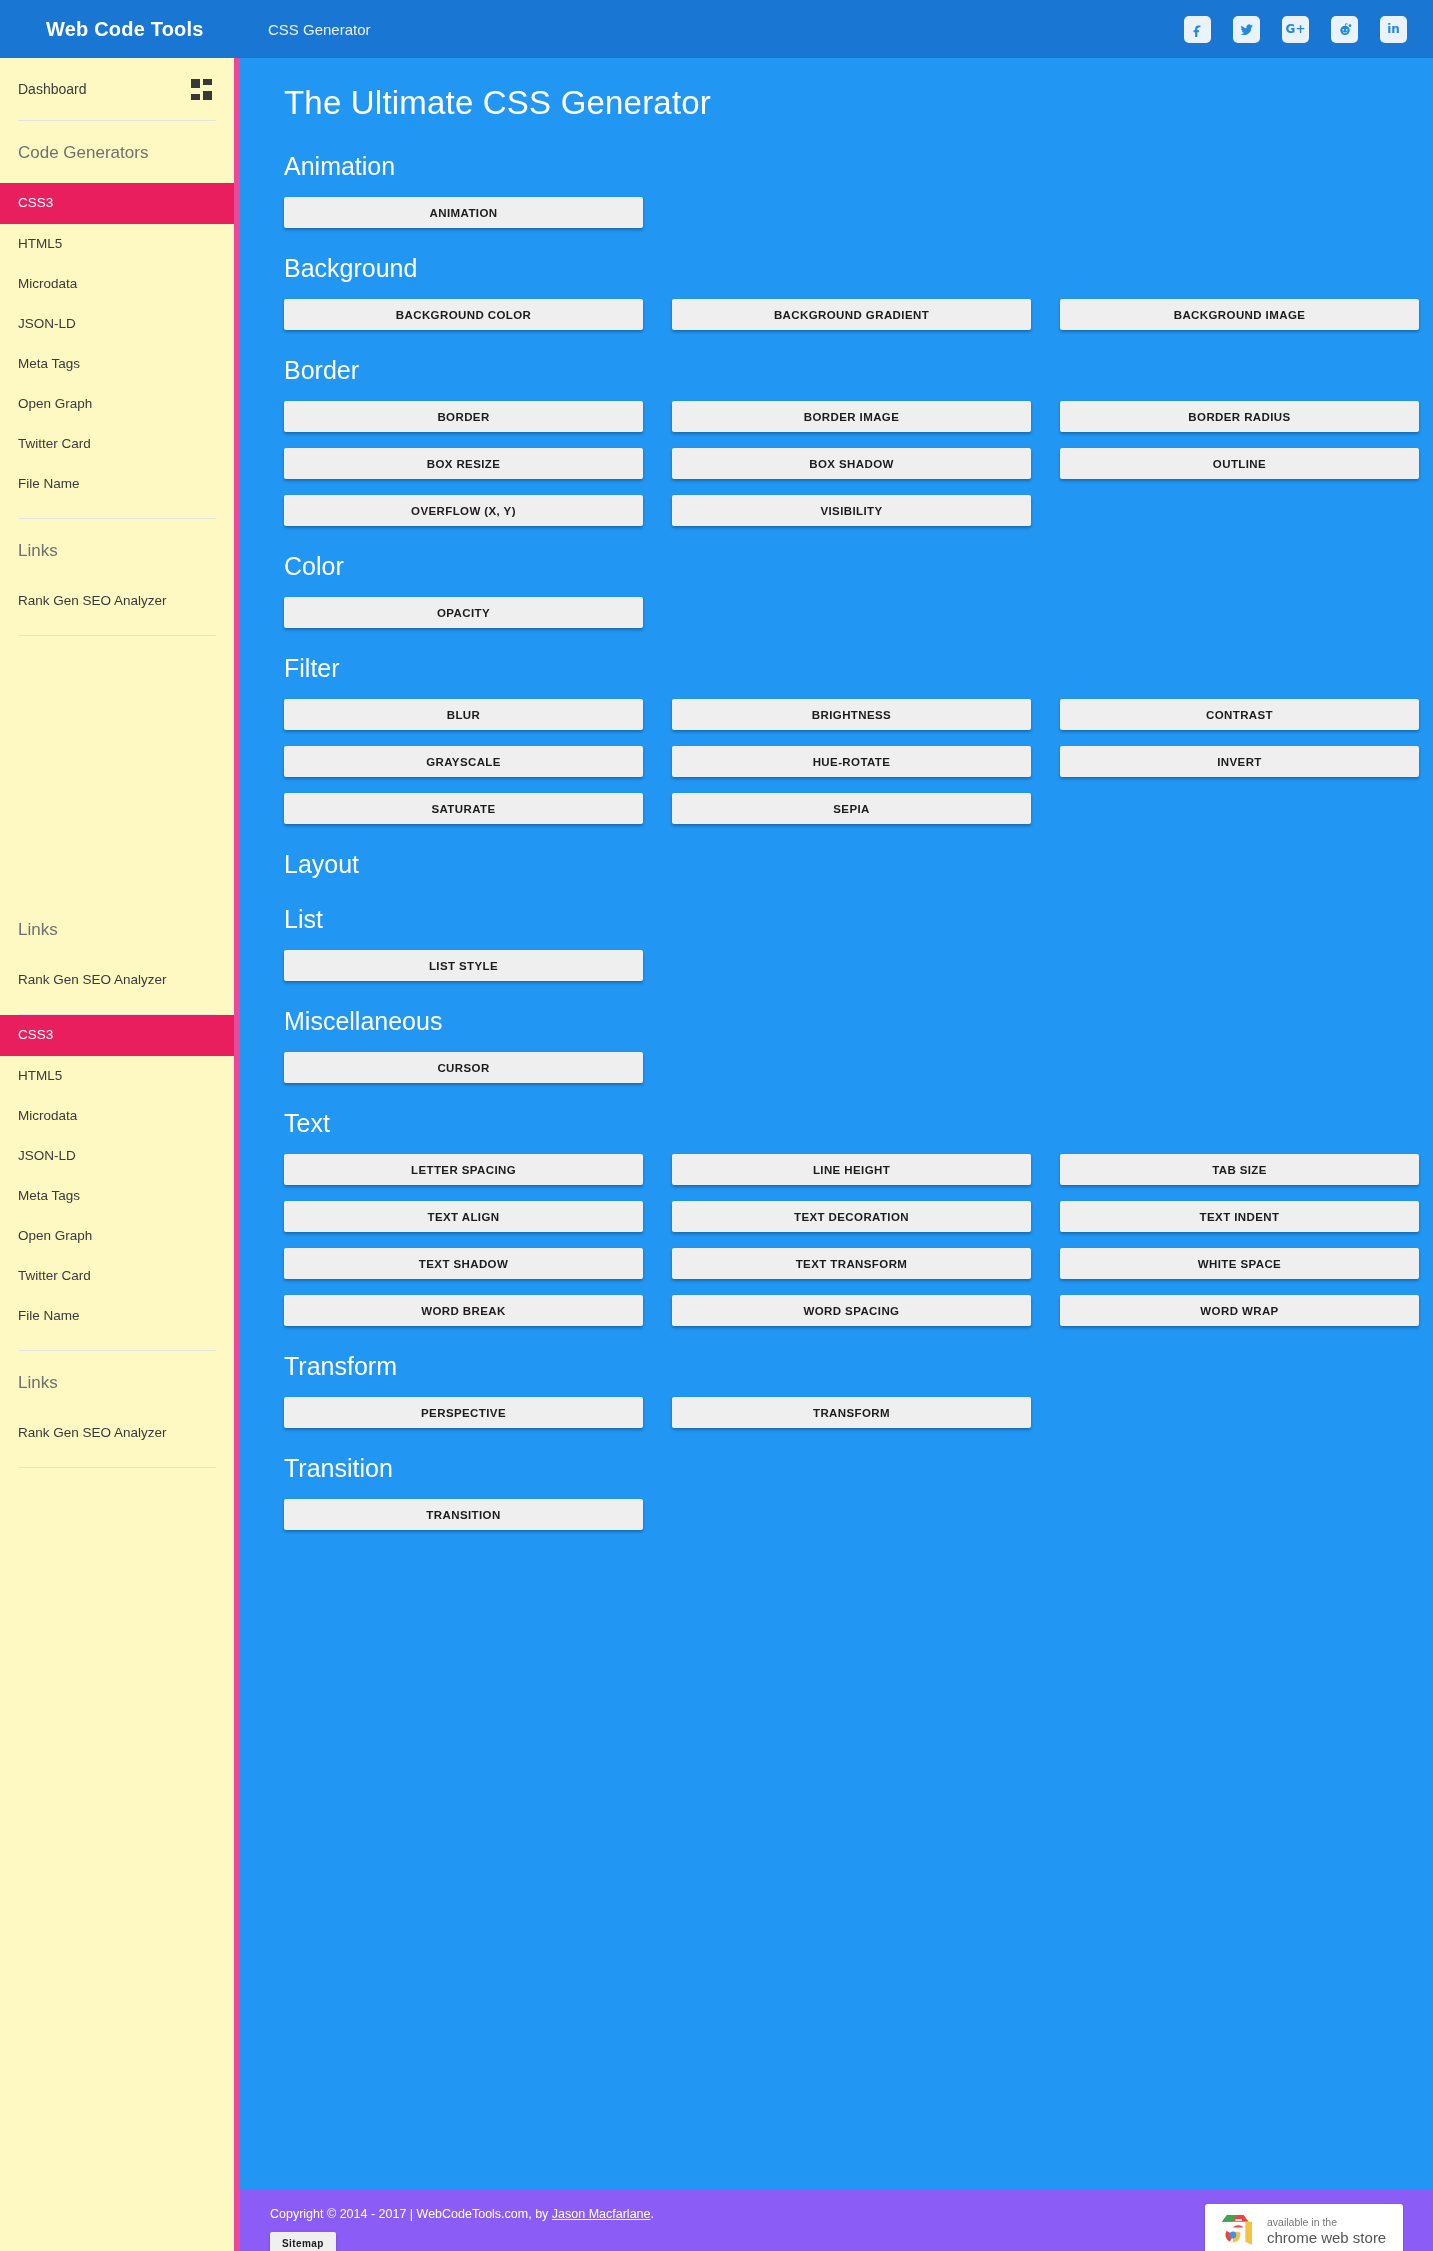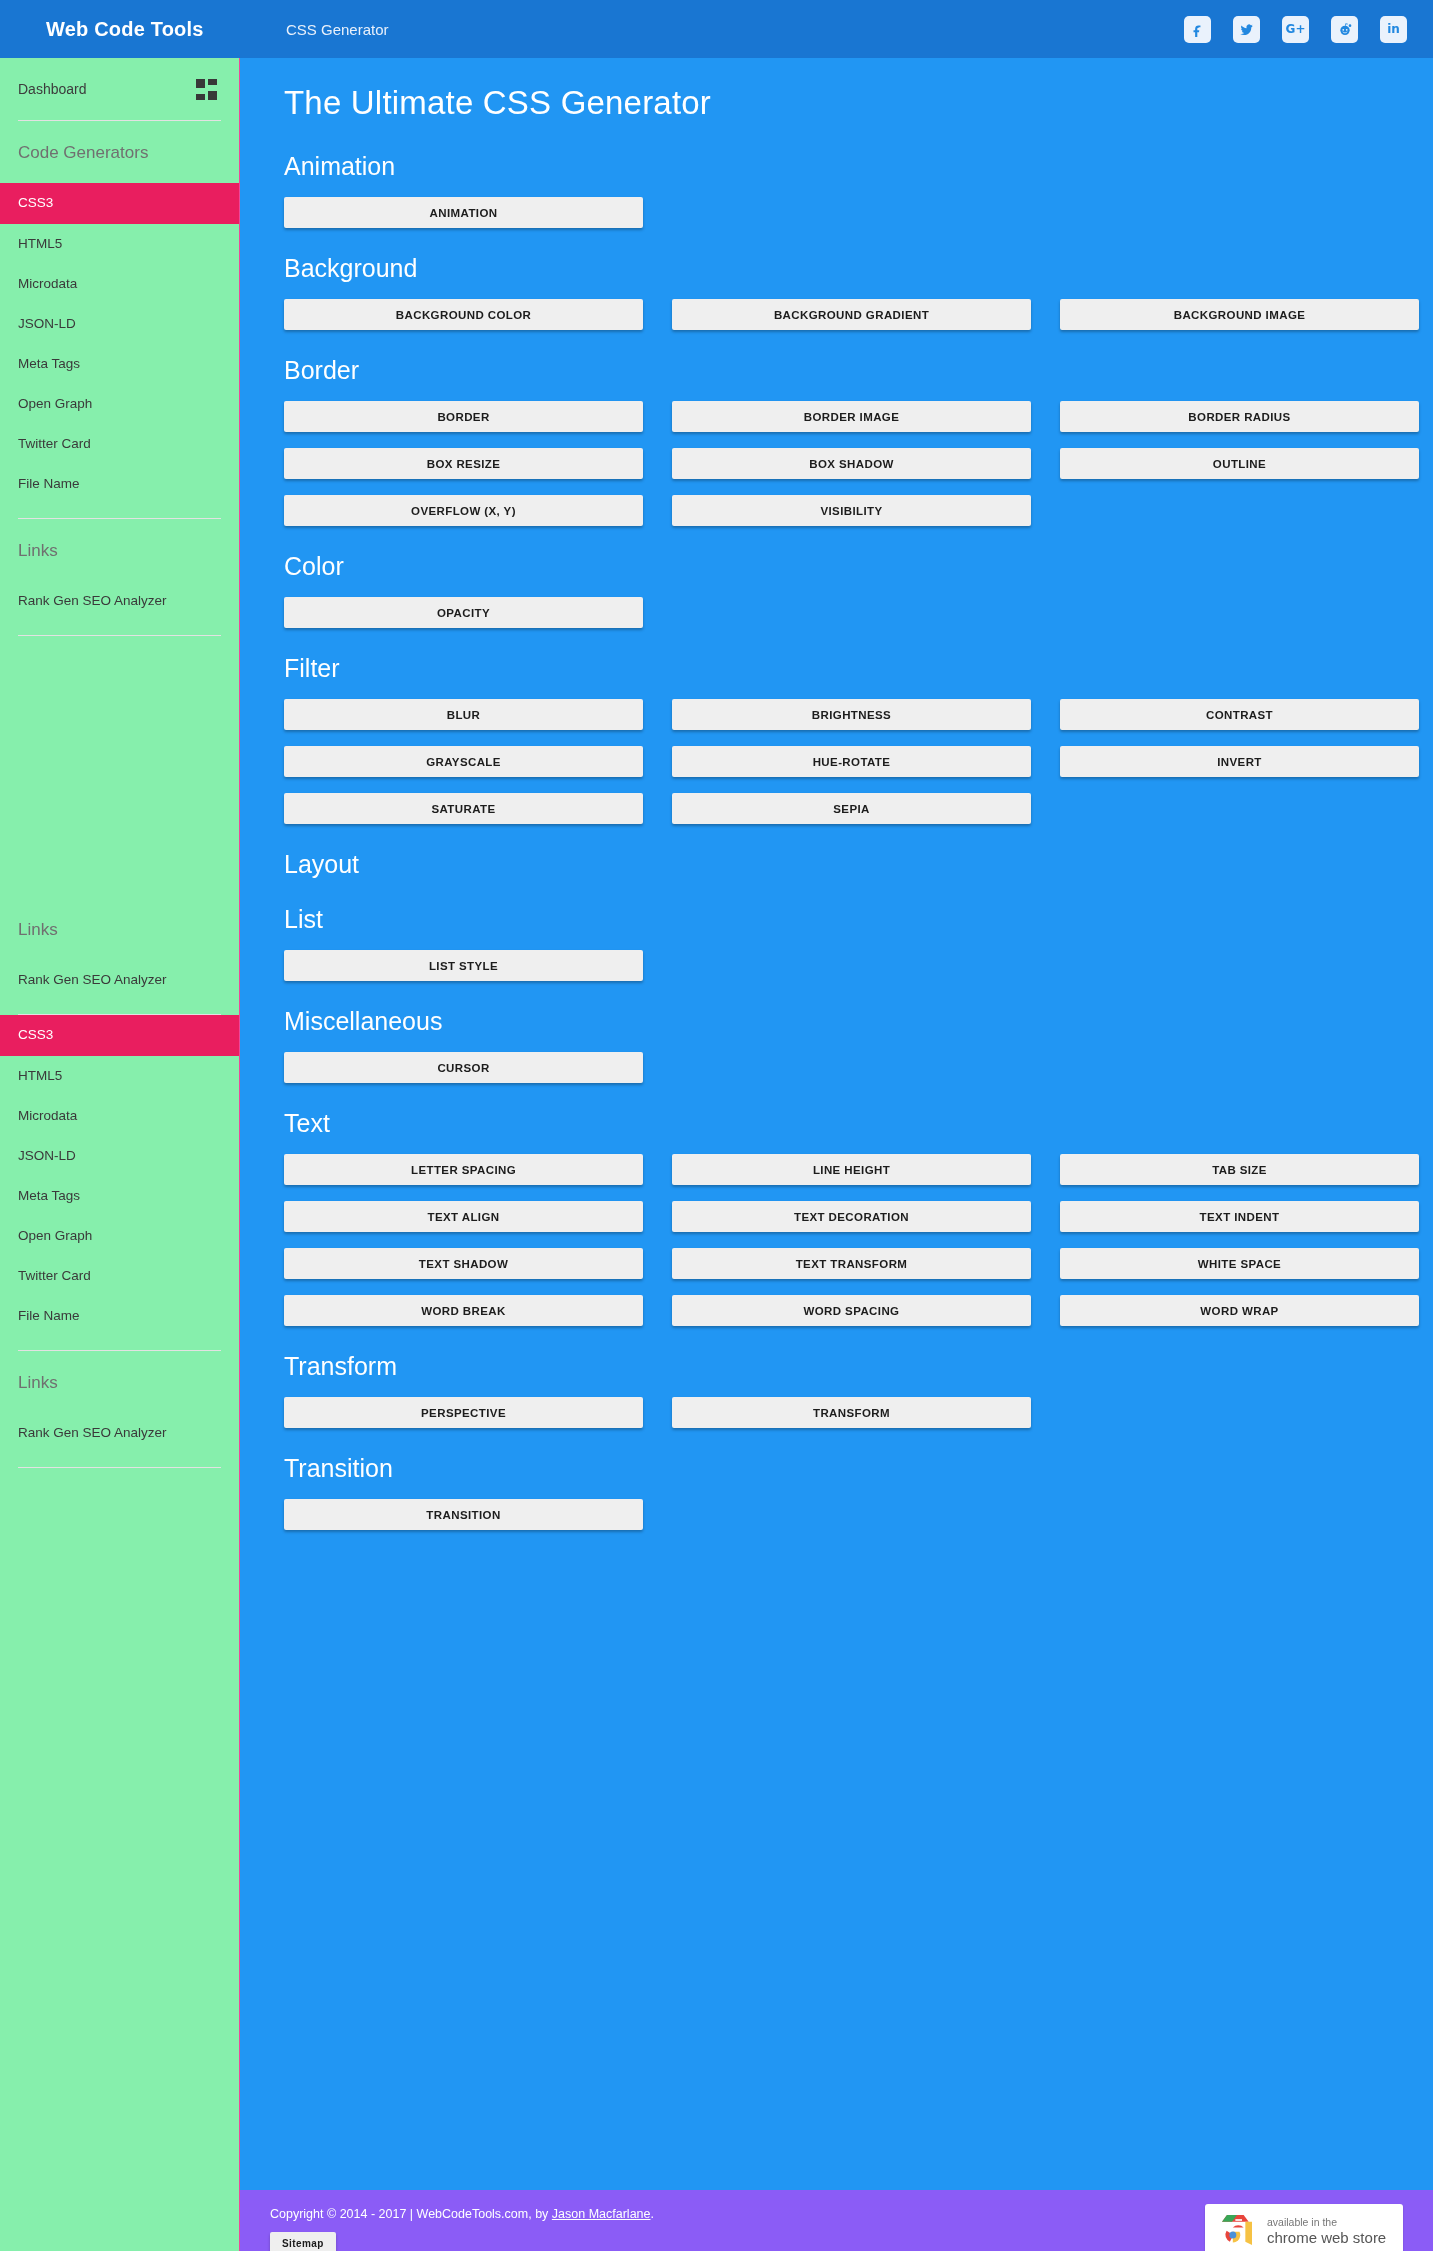--- a/index.html
+++ b/index.html
@@ -18,42 +18,42 @@
     width: 1433px; height: 58px;
     background: #1976d2;
     display: flex; align-items: center; padding-left: 28px;
   }
   .brand {
     width: 240px; padding-left: 18px;
     color: #ffffff; font-size: 20px; font-weight: bold;
     letter-spacing: .2px;
   }
   .topbar-sub {
-    color: #e8f0fb; font-size: 15px; margin-left: 18px;
+    color: #e8f0fb; font-size: 15px; 
   }
   .social {
     margin-left: auto; display: flex; align-items: center;
     gap: 22px; padding-right: 26px;
   }
   .sicon {
     width: 27px; height: 27px; border-radius: 5px;
     background: #eaf2fc; color: #2288e0;
     display: flex; align-items: center; justify-content: center;
     font-size: 16px; font-weight: bold;
     font-family: "DejaVu Sans", sans-serif;
     line-height: 1;
   }
   .sicon svg { display: block; }
 
   
   .sidebar {
     position: absolute; top: 58px; left: 0;
     width: 240px; height: 2193px;
-    background: #86efac;
-    border-right: 1px solid #ec4899;
+    background: #fef9c3;
+    border-right: 6px solid #ec4899;
     overflow: hidden;
   }
   .side-dash {
     height: 62px; display: flex; align-items: center;
     padding: 0 22px 0 18px; justify-content: space-between;
   }
   .side-dash span.lbl { font-size: 14px; color: #3c3c3c; }
   .grid-icon { display: grid; grid-template-columns: 9px 9px; grid-template-rows: 9px 9px; gap: 3px; }
   .grid-icon i { display:block; background:#383838; }
   .grid-icon i.small { height: 6px; align-self: start; }

